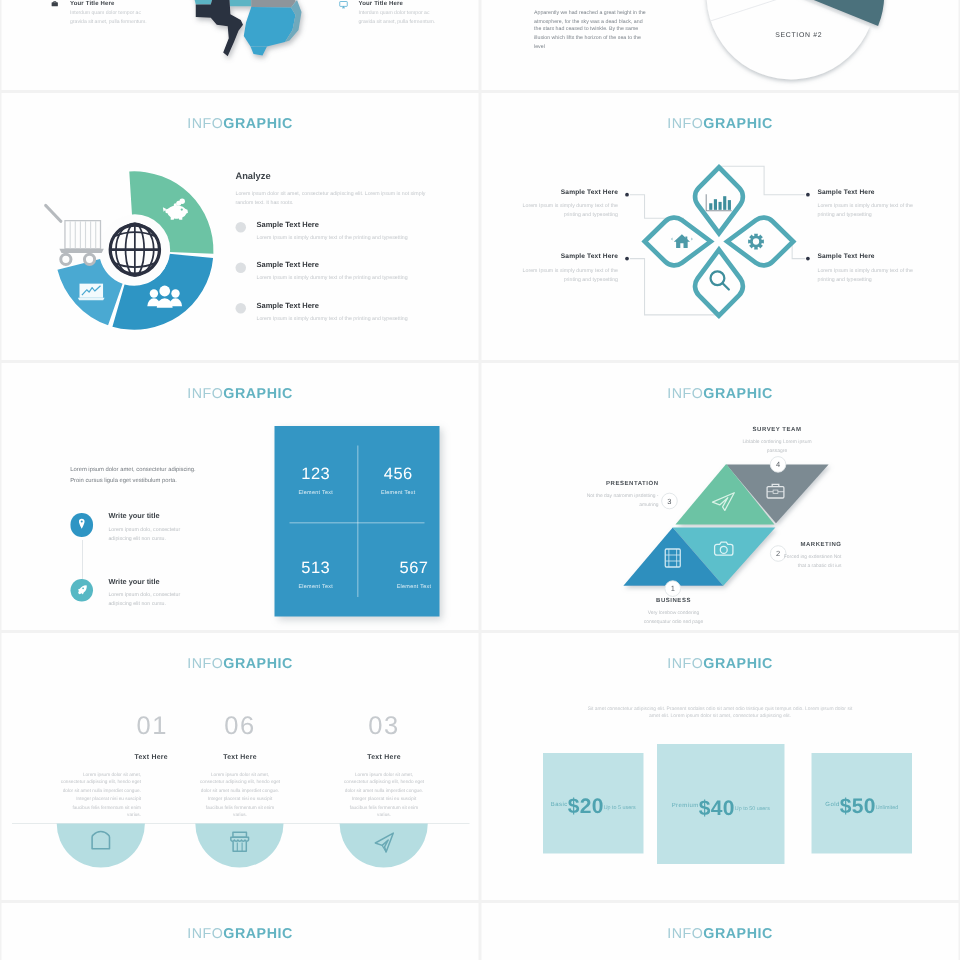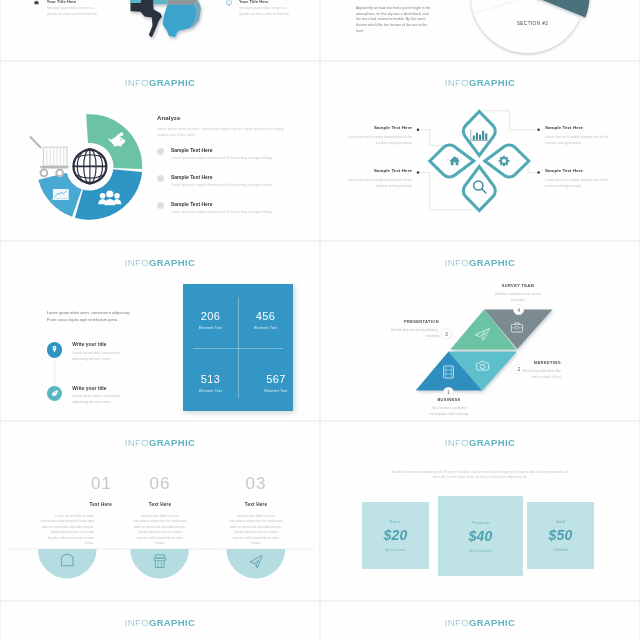--- a/index.html
+++ b/index.html
@@ -54,21 +54,21 @@
   .tri-t{font-size:4px;font-weight:700;color:#4a5056;letter-spacing:.35px;}
   .tri-b{font-size:3.3px;color:#bbbfc3;line-height:1.85;margin-top:2.5px;}
 
   
   .st-n{font-size:17px;color:#c6cace;font-weight:400;letter-spacing:1px;}
   .st-t{font-size:4.6px;font-weight:700;color:#3d4349;letter-spacing:.2px;}
   .st-b{font-size:3.15px;color:#c0c4c8;line-height:1.72;}
 
   
   .pr-lead{font-size:3.3px;color:#c3c7cb;line-height:1.62;text-align:center;}
-  .pr-card{position:absolute;background:#bfe2e6;display:flex;flex-direction:column;align-items:center;justify-content:center;font-style:italic;}
+  .pr-card{position:absolute;background:#bfe2e6;display:flex;align-items:center;justify-content:center;}
   .pr-name{font-size:4px;color:#63aeb9;letter-spacing:.3px;}
   .pr-price{font-size:14px;color:#4fa3b0;font-weight:700;margin-top:3px;letter-spacing:.2px;}
   .pr-note{font-size:3.6px;color:#6fb3bd;margin-top:5px;}
 </style>
 </head>
 <body>
 
 <div class="grid">
 
   <div class="slide s-c0 s-r0">
@@ -300,21 +300,21 @@
             <path d="M20 3c-5 0-9 2.5-11.5 6.5L5 11l2 2-1.5 4L8 19l4-1.5 2 2 1.5-3.5C19.5 13.5 21 9 21 4zm-4 5.5a1.6 1.6 0 1 1-1.6-1.6 1.6 1.6 0 0 1 1.6 1.6zM4 20l2-2"></path>
           </svg>
       </div>
       <div class="ft-t" style="margin-left:25.5px;">Write your title</div>
       <div class="ft-b" style="margin-left:25.5px;">Lorem ipsum dolo, consectetur adipiscing elit non cursu.</div>
     </div>
     <div style="position:absolute;left:182px;top:42px;width:110px;height:127px;background:#3496c4;box-shadow:2px 2px 5px rgba(130,140,150,.35);">
       <div style="position:absolute;left:55px;top:13px;bottom:13px;width:1px;background:rgba(255,255,255,.33);"></div>
       <div style="position:absolute;top:63.5px;left:10px;right:10px;height:1px;background:rgba(255,255,255,.33);"></div>
       <div style="position:absolute;left:0;top:26px;width:55px;text-align:center;">
-        <div class="tile-v">206</div>
+        <div class="tile-v">123</div>
         <div class="tile-l">Element Text</div>
       </div>
       <div style="position:absolute;left:55px;top:26px;width:55px;text-align:center;">
         <div class="tile-v">456</div>
         <div class="tile-l">Element Text</div>
       </div>
       <div style="position:absolute;left:0;top:89px;width:55px;text-align:center;">
         <div class="tile-v">513</div>
         <div class="tile-l">Element Text</div>
       </div>
@@ -451,21 +451,21 @@
     <div class="pr-card" style="left:41px;top:80px;width:67px;height:67px;">
       <div class="pr-name">Basic</div>
       <div class="pr-price">$20</div>
       <div class="pr-note">Up to 5 users</div>
     </div>
     <div class="pr-card" style="left:117px;top:74px;width:85px;height:80px;">
       <div class="pr-name">Premium</div>
       <div class="pr-price">$40</div>
       <div class="pr-note">Up to 50 users</div>
     </div>
-    <div class="pr-card" style="left:206px;top:80px;width:67px;height:67px;">
+    <div class="pr-card" style="left:220px;top:80px;width:67px;height:67px;">
       <div class="pr-name">Gold</div>
       <div class="pr-price">$50</div>
       <div class="pr-note">Unlimited</div>
     </div>
   </div>
 
   <div class="slide s-c0 s-r4">
     <div class="ig-title" style="top:16px;">
       <span class="lite">INFO</span><span class="bold">GRAPHIC</span>
     </div>

